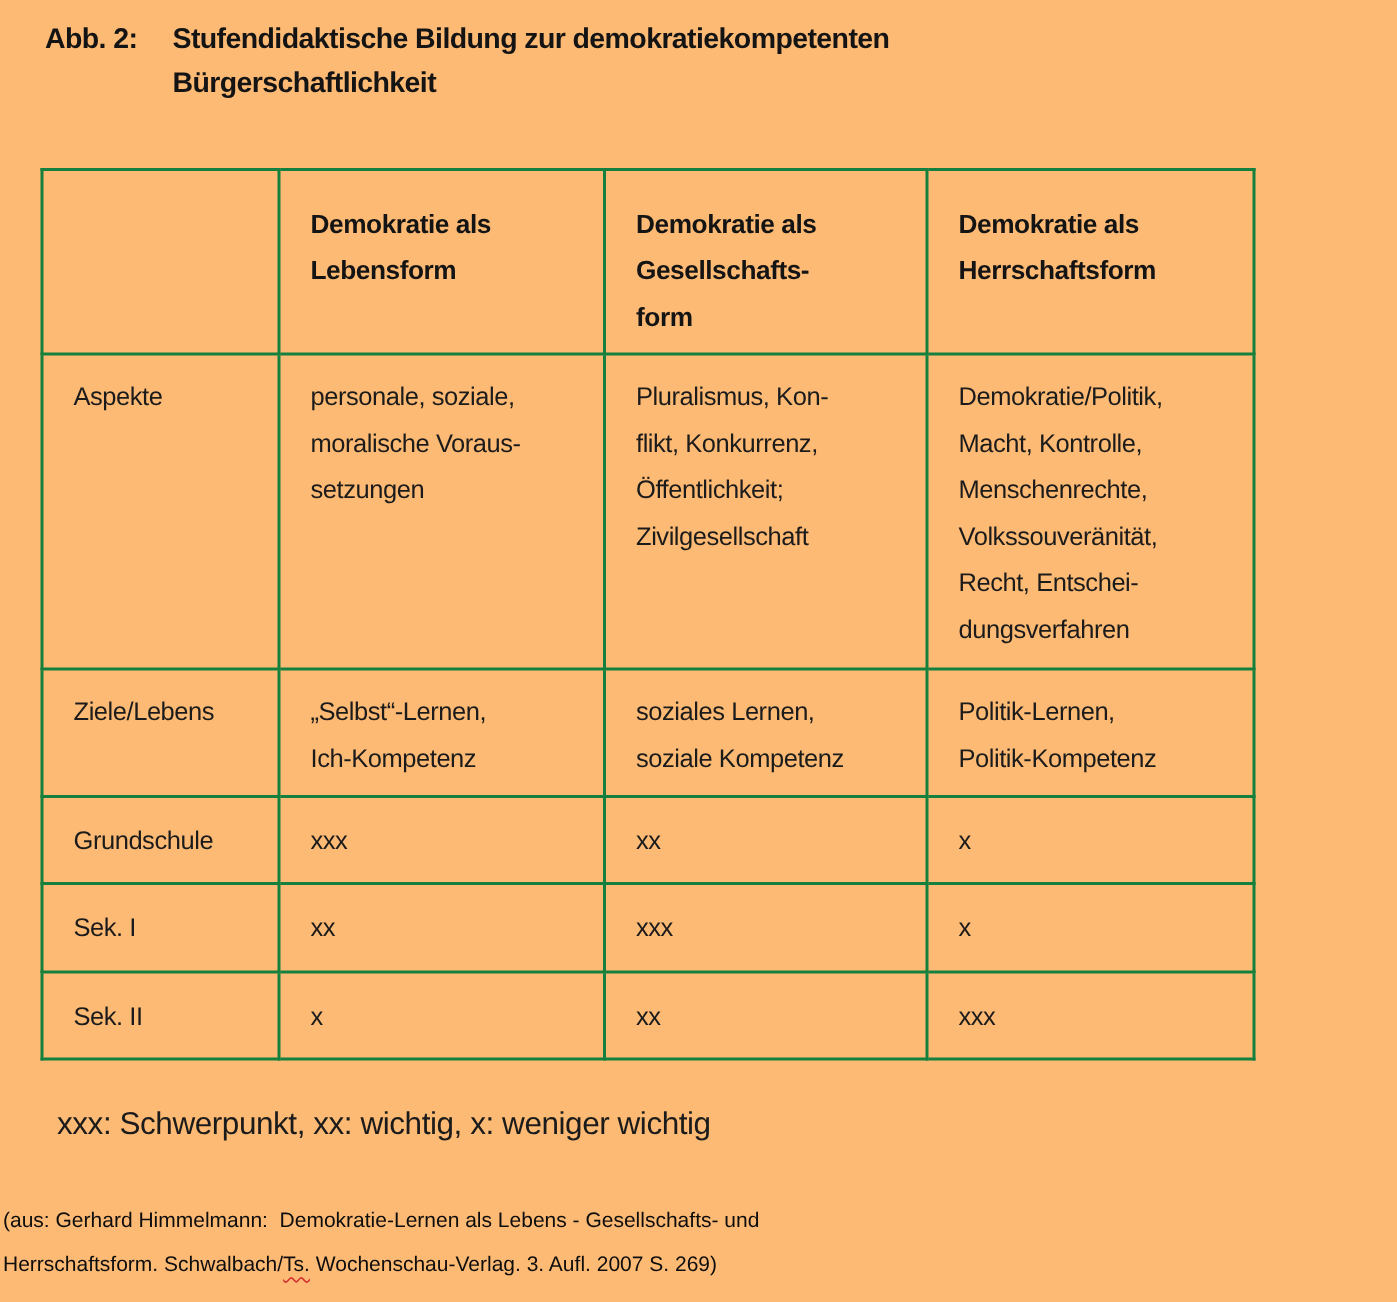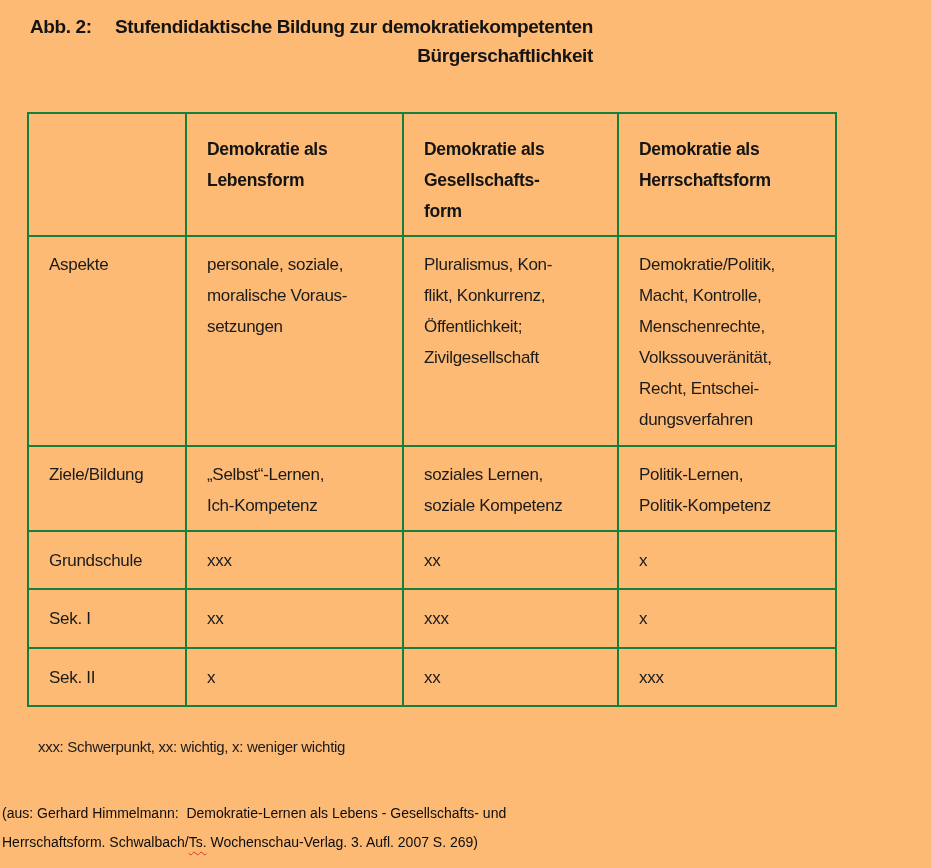--- a/index.html
+++ b/index.html
@@ -28,21 +28,20 @@
     line-height: 29px;
     letter-spacing: -0.4px;
     color: #141414;
   }
   .fig-title .fig-label {
     width: 85px;
     flex: 0 0 85px;
   }
   .fig-title .fig-lines {
     white-space: pre-line;
-    text-align: right;
   }
 
   
   table.stufen {
     position: absolute;
     left: 27px;
     top: 112px;
     border-collapse: collapse;
     table-layout: fixed;
     width: 808px;
@@ -70,21 +69,21 @@
   tr.r-head th { font-weight: bold; padding-top: 20px; font-size: 17.5px; color: #141414; }
   tr.r-aspekte td { padding-top: 12px; }
   tr.r-ziele td   { padding-top: 12px; }
   tr.r-grund td, tr.r-sek1 td, tr.r-sek2 td { vertical-align: middle; }
 
   
   .legend {
     position: absolute;
     left: 38px;
     top: 738px;
-    font-size: 15px;
+    font-size: 21px;
     letter-spacing: -0.3px;
     color: #1b1b1b;
   }
 
   
   .citation {
     position: absolute;
     left: 2px;
     top: 799px;
     font-size: 14px;
@@ -140,21 +139,21 @@
 Öffentlichkeit;
 Zivilgesellschaft</td>
         <td>Demokratie/Politik,
 Macht, Kontrolle,
 Menschenrechte,
 Volkssouveränität,
 Recht, Entschei-
 dungsverfahren</td>
       </tr>
       <tr class="r-ziele">
-        <td>Ziele/Bildung</td>
+        <td>Ziele/Lebens</td>
         <td>„Selbst“-Lernen,
 Ich-Kompetenz</td>
         <td>soziales Lernen,
 soziale Kompetenz</td>
         <td>Politik-Lernen,
 Politik-Kompetenz</td>
       </tr>
       <tr class="r-grund">
         <td>Grundschule</td>
         <td>xxx</td>

